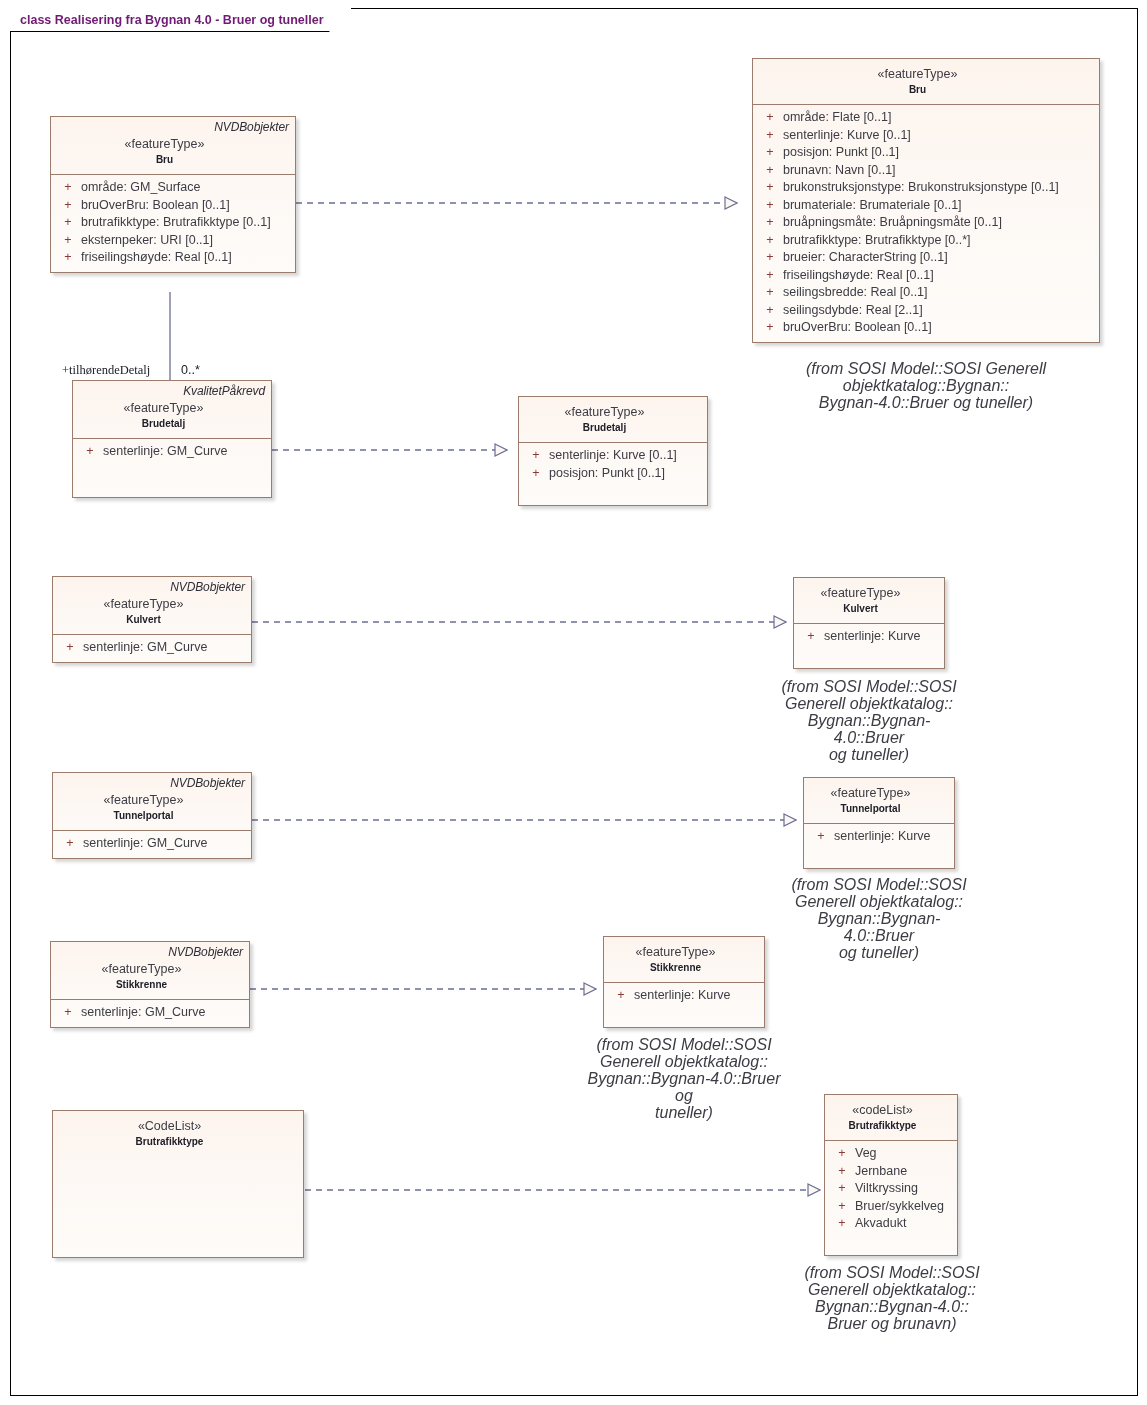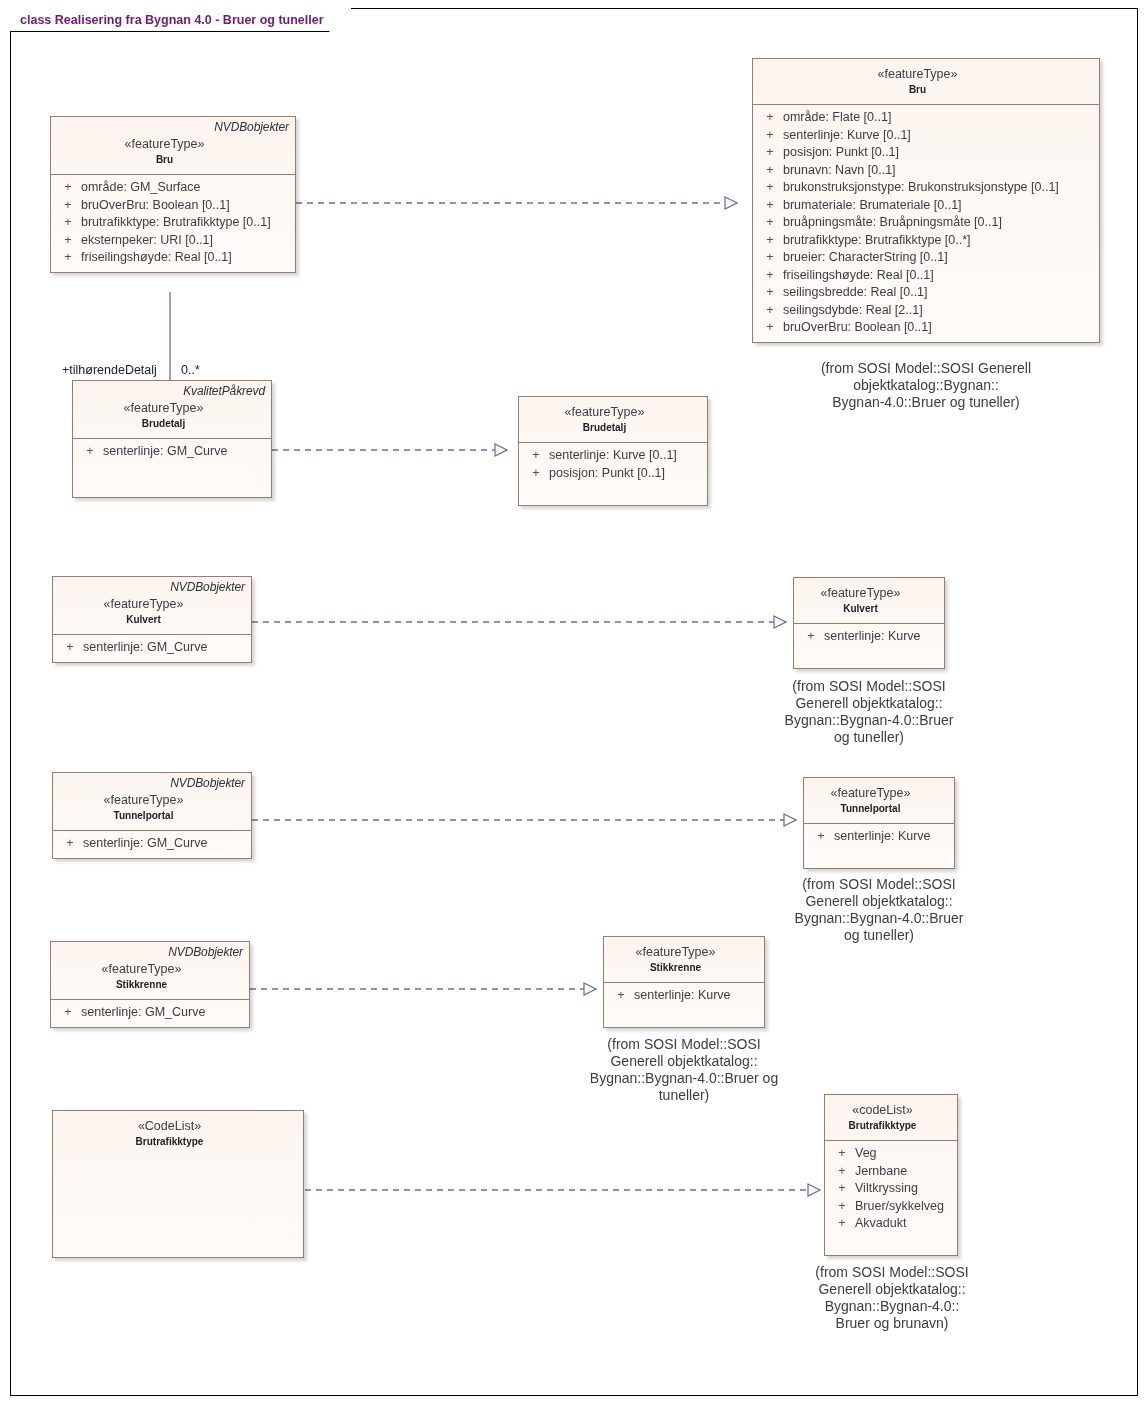--- a/index.html
+++ b/index.html
@@ -122,21 +122,22 @@
     flex: none;
   }
   .uml .attr .sig {
     color: #3c3c44;
     text-align: right;
   }
 
   
   .caption {
     position: absolute;
-    font-size: 14px;
+    font-style: italic;
+    font-size: 16px;
     line-height: 17px;
     color: #3c3c44;
     text-align: center;
   }
 
   
   .edge-label {
     position: absolute;
     font-size: 12.5px;
     color: #20202a;
@@ -176,21 +177,21 @@
     
     <path d="M252,820 L796,820" fill="none" stroke="#6b6f94" stroke-width="1.3" stroke-dasharray="6,5" marker-end="url(#hollowTri)"></path>
 
     
     <path d="M250,989 L596,989" fill="none" stroke="#6b6f94" stroke-width="1.3" stroke-dasharray="6,5" marker-end="url(#hollowTri)"></path>
 
     
     <path d="M305,1190 L820,1190" fill="none" stroke="#6b6f94" stroke-width="1.3" stroke-dasharray="6,5" marker-end="url(#hollowTri)"></path>
   </svg>
 
-  <div class="edge-label" style="left:62px; top:363px;">+tilhørendeDetalj</div>
+  <div class="edge-label" style="left:62px; top:363px;font-family:Liberation Serif, serif;">+tilhørendeDetalj</div>
   <div class="edge-label" style="left:181px; top:363px;">0..*</div>
 
   <div class="uml" style="left:50px; top:116px; width:246px;">
     <div class="ns">NVDBobjekter</div>
     <div class="head">
       <span class="stereo">«featureType»</span>
       <span class="cname">Bru</span>
     </div>
     <div class="sep attrs">
       <div class="attr">

